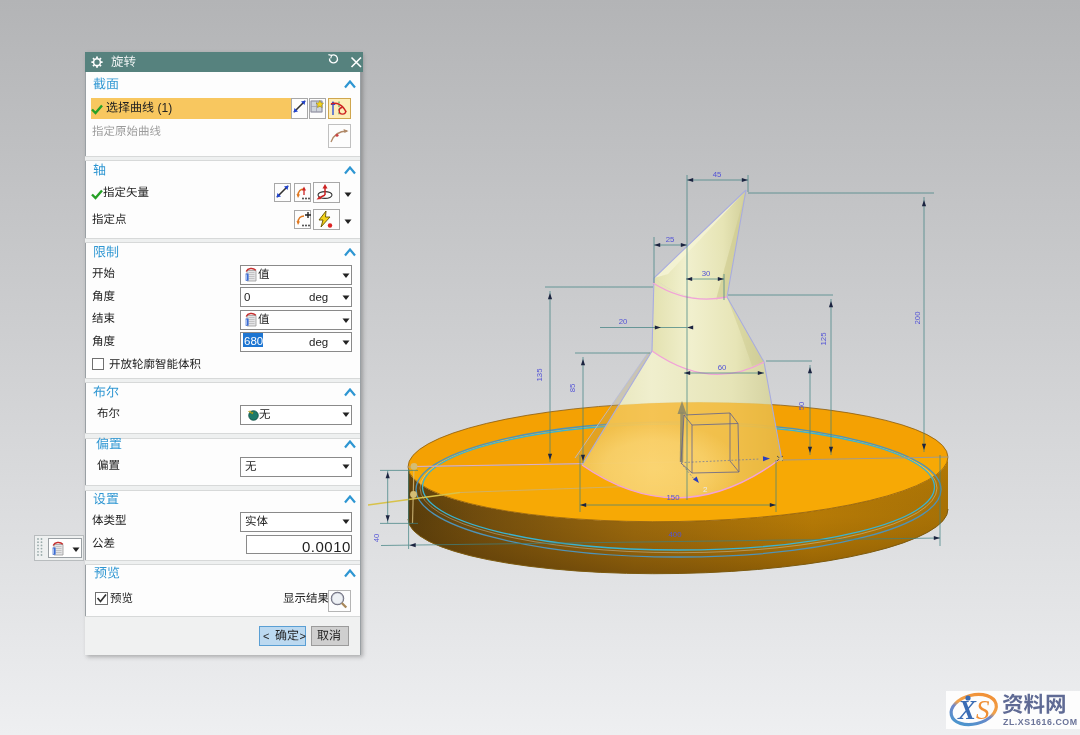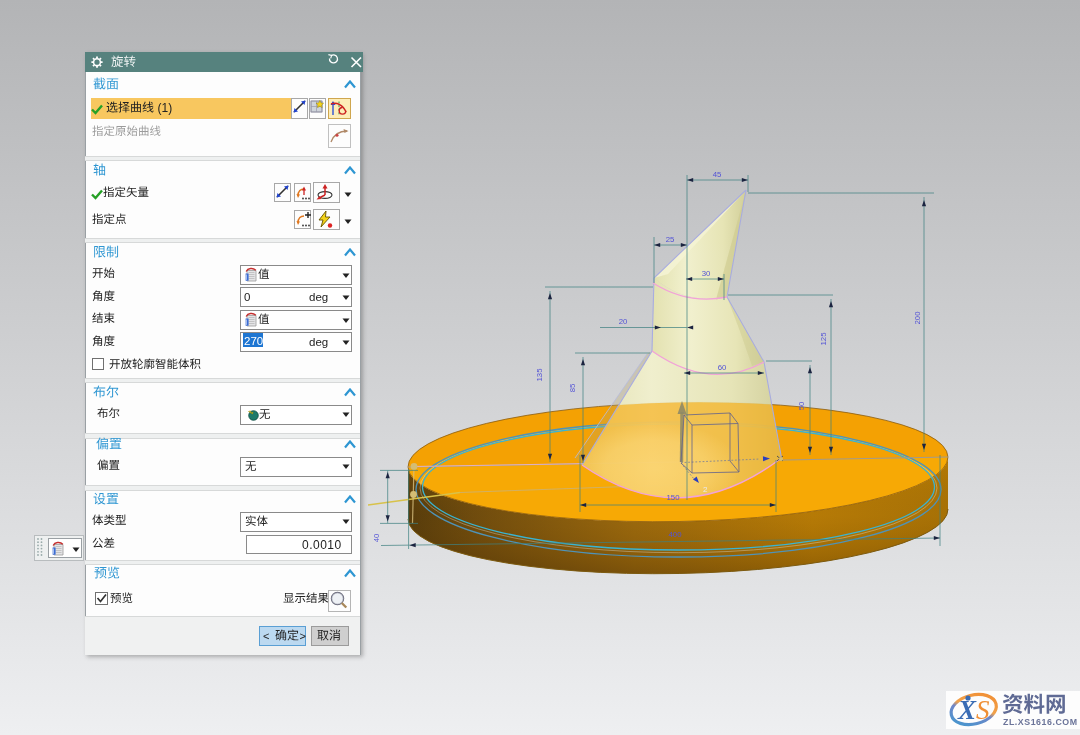--- a/index.html
+++ b/index.html
@@ -442,21 +442,21 @@
     <div class="abs" style="left:6.0px;top:282.0px">
       <svg class="zh " width="24" height="15" viewBox="0 0 2.0870 1.3043" style="width:24px;height:15px">
         <g transform="translate(0 0.88)" fill="#222">
           <path transform="translate(0.000 0)" d="M0.266 -0.54H0.486V-0.414H0.266ZM0.266 -0.608H0.263C0.293 -0.641 0.321 -0.676 0.346 -0.71H0.628C0.605 -0.675 0.576 -0.638 0.547 -0.608ZM0.799 -0.54V-0.414H0.562V-0.54ZM0.337 -0.843C0.287 -0.742 0.191 -0.62 0.056 -0.529C0.074 -0.518 0.099 -0.492 0.112 -0.474C0.14 -0.494 0.166 -0.515 0.19 -0.537V-0.358C0.19 -0.234 0.177 -0.077 0.066 0.034C0.082 0.044 0.111 0.073 0.123 0.088C0.19 0.022 0.227 -0.064 0.246 -0.151H0.486V0.058H0.562V-0.151H0.799V-0.018C0.799 -0.002 0.793 0.003 0.776 0.003C0.759 0.004 0.698 0.005 0.636 0.002C0.646 0.023 0.659 0.056 0.663 0.077C0.745 0.077 0.8 0.076 0.833 0.063C0.865 0.051 0.875 0.028 0.875 -0.017V-0.608H0.635C0.673 -0.65 0.711 -0.698 0.736 -0.742L0.685 -0.778L0.673 -0.774H0.389L0.42 -0.827ZM0.266 -0.348H0.486V-0.218H0.258C0.264 -0.263 0.266 -0.308 0.266 -0.348ZM0.799 -0.348V-0.218H0.562V-0.348Z"></path>
           <path transform="translate(1.000 0)" d="M0.386 -0.644V-0.557H0.225V-0.495H0.386V-0.329H0.775V-0.495H0.937V-0.557H0.775V-0.644H0.701V-0.557H0.458V-0.644ZM0.701 -0.495V-0.389H0.458V-0.495ZM0.757 -0.203C0.713 -0.151 0.651 -0.11 0.579 -0.078C0.508 -0.111 0.45 -0.153 0.408 -0.203ZM0.239 -0.265V-0.203H0.369L0.335 -0.189C0.376 -0.133 0.431 -0.086 0.497 -0.047C0.403 -0.017 0.298 0.001 0.192 0.01C0.203 0.027 0.217 0.056 0.222 0.074C0.347 0.06 0.469 0.035 0.576 -0.007C0.675 0.037 0.792 0.065 0.918 0.08C0.927 0.061 0.946 0.031 0.962 0.015C0.852 0.005 0.749 -0.015 0.66 -0.046C0.748 -0.093 0.821 -0.157 0.867 -0.243L0.82 -0.268L0.807 -0.265ZM0.473 -0.827C0.487 -0.801 0.502 -0.769 0.513 -0.741H0.126V-0.468C0.126 -0.319 0.119 -0.105 0.037 0.046C0.056 0.052 0.089 0.068 0.104 0.08C0.188 -0.078 0.201 -0.309 0.201 -0.469V-0.67H0.948V-0.741H0.598C0.586 -0.773 0.566 -0.813 0.548 -0.845Z"></path>
         </g>
       </svg>
     </div>
     <div class="abs" style="left:154.9px;top:279.8px;width:111.5px;height:19.5px;background:#fff;border:1px solid #8a8a8a"></div>
     <div class="abs" style="left:157.5px;top:280.3px;width:20px;height:14.5px;background:#1e76d2"></div>
-    <div class="abs" style="left:158.5px;top:282.3px;font-size:11.5px;color:#fff">270</div>
+    <div class="abs" style="left:158.5px;top:282.3px;font-size:11.5px;color:#fff">680</div>
     <div class="abs" style="left:223.5px;top:283.0px;font-size:11.5px;color:#222">deg</div>
     <svg class="abs" width="8" height="6" style="left:256.0px;top:287.0px">
       <path d="M0.5 0.5 L7.5 0.5 L4 5 Z" fill="#222"></path>
     </svg>
     <div class="abs" style="left:6.0px;top:305.0px;width:12.5px;height:12.5px;background:#fff;border:1px solid #707070"></div>
     <div class="abs" style="left:23.299999999999997px;top:305.0px">
       <svg class="zh " width="93" height="15" viewBox="0 0 8.0870 1.3043" style="width:93px;height:15px">
         <g transform="translate(0 0.88)" fill="#222">
           <path transform="translate(0.000 0)" d="M0.649 -0.703V-0.418H0.369V-0.461V-0.703ZM0.052 -0.418V-0.346H0.288C0.274 -0.209 0.223 -0.075 0.054 0.028C0.074 0.041 0.101 0.066 0.114 0.084C0.299 -0.033 0.351 -0.189 0.365 -0.346H0.649V0.081H0.726V-0.346H0.949V-0.418H0.726V-0.703H0.918V-0.775H0.089V-0.703H0.293V-0.461L0.292 -0.418Z"></path>
           <path transform="translate(1.000 0)" d="M0.206 -0.823C0.225 -0.78 0.248 -0.723 0.257 -0.686L0.326 -0.709C0.316 -0.743 0.293 -0.799 0.272 -0.842ZM0.044 -0.678V-0.608H0.162V-0.4C0.162 -0.258 0.147 -0.1 0.025 0.03C0.043 0.043 0.068 0.063 0.081 0.079C0.214 -0.063 0.234 -0.233 0.234 -0.399V-0.405H0.371C0.364 -0.13 0.357 -0.033 0.34 -0.011C0.333 0.001 0.324 0.003 0.31 0.003C0.294 0.003 0.257 0.003 0.216 -0.001C0.226 0.018 0.233 0.048 0.235 0.069C0.278 0.071 0.32 0.071 0.344 0.068C0.371 0.066 0.387 0.058 0.404 0.035C0.43 0.001 0.436 -0.111 0.442 -0.44C0.443 -0.451 0.443 -0.475 0.443 -0.475H0.234V-0.608H0.488V-0.678ZM0.625 -0.583H0.813C0.793 -0.456 0.763 -0.348 0.717 -0.257C0.673 -0.349 0.642 -0.457 0.622 -0.574ZM0.612 -0.841C0.582 -0.668 0.527 -0.5 0.445 -0.395C0.462 -0.381 0.491 -0.353 0.503 -0.338C0.53 -0.374 0.555 -0.416 0.577 -0.463C0.601 -0.359 0.632 -0.265 0.673 -0.183C0.614 -0.098 0.536 -0.032 0.431 0.017C0.446 0.032 0.468 0.065 0.475 0.082C0.575 0.031 0.653 -0.033 0.713 -0.113C0.767 -0.031 0.834 0.034 0.918 0.078C0.93 0.058 0.954 0.029 0.971 0.014C0.882 -0.027 0.813 -0.095 0.759 -0.181C0.822 -0.289 0.862 -0.421 0.888 -0.583H0.962V-0.653H0.647C0.663 -0.709 0.677 -0.768 0.689 -0.828Z"></path>
@@ -567,21 +567,21 @@
     </svg>
     <div class="abs" style="left:6.0px;top:484.5px">
       <svg class="zh " width="24" height="15" viewBox="0 0 2.0870 1.3043" style="width:24px;height:15px">
         <g transform="translate(0 0.88)" fill="#222">
           <path transform="translate(0.000 0)" d="M0.324 -0.811C0.265 -0.661 0.164 -0.517 0.051 -0.428C0.071 -0.416 0.105 -0.389 0.12 -0.374C0.231 -0.473 0.337 -0.625 0.404 -0.789ZM0.665 -0.819 0.592 -0.789C0.668 -0.638 0.796 -0.47 0.901 -0.374C0.916 -0.394 0.944 -0.423 0.964 -0.438C0.86 -0.521 0.732 -0.681 0.665 -0.819ZM0.161 0.014C0.199 0 0.253 -0.004 0.781 -0.039C0.808 0.002 0.831 0.041 0.848 0.073L0.922 0.033C0.872 -0.058 0.769 -0.199 0.681 -0.306L0.611 -0.274C0.651 -0.224 0.694 -0.166 0.734 -0.109L0.266 -0.082C0.366 -0.198 0.464 -0.348 0.547 -0.5L0.465 -0.535C0.385 -0.369 0.263 -0.194 0.223 -0.149C0.186 -0.102 0.159 -0.072 0.132 -0.065C0.143 -0.043 0.157 -0.003 0.161 0.014Z"></path>
           <path transform="translate(1.000 0)" d="M0.693 -0.842C0.675 -0.803 0.643 -0.747 0.617 -0.708H0.387C0.371 -0.746 0.337 -0.799 0.303 -0.838L0.238 -0.811C0.262 -0.78 0.287 -0.742 0.304 -0.708H0.105V-0.639H0.44C0.434 -0.609 0.427 -0.581 0.419 -0.553H0.153V-0.486H0.399C0.388 -0.455 0.377 -0.425 0.364 -0.397H0.06V-0.327H0.329C0.261 -0.207 0.168 -0.114 0.039 -0.049C0.055 -0.034 0.083 -0.001 0.094 0.015C0.201 -0.046 0.286 -0.124 0.353 -0.221V-0.176H0.555V-0.033H0.221V0.037H0.937V-0.033H0.633V-0.176H0.864V-0.246H0.369C0.386 -0.272 0.401 -0.299 0.415 -0.327H0.94V-0.397H0.447C0.458 -0.425 0.469 -0.455 0.479 -0.486H0.853V-0.553H0.499C0.507 -0.581 0.513 -0.609 0.52 -0.639H0.902V-0.708H0.7C0.725 -0.741 0.751 -0.78 0.775 -0.817Z"></path>
         </g>
       </svg>
     </div>
     <div class="abs" style="left:160.5px;top:482.29999999999995px;width:105.5px;height:19.5px;background:#fff;border:1px solid #8a8a8a"></div>
-    <div class="abs" style="left:216.5px;top:485.5px;font-size:12px;color:#222;letter-spacing:0.5px">0.0010</div>
+    <div class="abs" style="left:216.5px;top:485.5px;font-size:15px;color:#222;letter-spacing:0.5px">0.0010</div>
     <div class="abs" style="left:8.799999999999997px;top:513.5px">
       <svg class="zh " width="27" height="17" viewBox="0 0 2.0769 1.3077" style="width:27px;height:17px">
         <g transform="translate(0 0.88)" fill="#2e96d2">
           <path transform="translate(0.000 0)" d="M0.67 -0.495V-0.295C0.67 -0.192 0.647 -0.057 0.41 0.021C0.427 0.035 0.447 0.06 0.456 0.075C0.71 -0.018 0.741 -0.168 0.741 -0.294V-0.495ZM0.725 -0.088C0.788 -0.038 0.869 0.034 0.908 0.079L0.96 0.026C0.92 -0.017 0.837 -0.086 0.775 -0.134ZM0.088 -0.608C0.149 -0.567 0.227 -0.512 0.282 -0.47H0.038V-0.403H0.203V-0.01C0.203 0.003 0.199 0.006 0.184 0.007C0.17 0.007 0.124 0.007 0.072 0.006C0.083 0.027 0.093 0.057 0.096 0.078C0.165 0.078 0.21 0.077 0.238 0.065C0.267 0.053 0.275 0.032 0.275 -0.008V-0.403H0.382C0.364 -0.349 0.344 -0.294 0.326 -0.256L0.383 -0.241C0.41 -0.295 0.441 -0.383 0.467 -0.46L0.42 -0.473L0.409 -0.47H0.341L0.361 -0.496C0.338 -0.514 0.306 -0.538 0.27 -0.562C0.329 -0.615 0.394 -0.692 0.437 -0.764L0.391 -0.796L0.378 -0.792H0.059V-0.725H0.328C0.297 -0.68 0.256 -0.631 0.218 -0.598L0.129 -0.656ZM0.5 -0.628V-0.152H0.57V-0.559H0.846V-0.154H0.919V-0.628H0.724L0.759 -0.728H0.959V-0.796H0.464V-0.728H0.677C0.67 -0.695 0.661 -0.659 0.652 -0.628Z"></path>
           <path transform="translate(1.000 0)" d="M0.644 -0.626C0.695 -0.578 0.752 -0.51 0.777 -0.464L0.844 -0.496C0.818 -0.541 0.762 -0.606 0.708 -0.653ZM0.115 -0.784V-0.502H0.188V-0.784ZM0.324 -0.83V-0.469H0.397V-0.83ZM0.528 -0.183V-0.026C0.528 0.047 0.553 0.066 0.651 0.066C0.672 0.066 0.806 0.066 0.827 0.066C0.907 0.066 0.928 0.038 0.937 -0.076C0.917 -0.08 0.887 -0.09 0.871 -0.102C0.867 -0.011 0.86 0.002 0.82 0.002C0.791 0.002 0.68 0.002 0.658 0.002C0.611 0.002 0.603 -0.002 0.603 -0.027V-0.183ZM0.457 -0.326V-0.248C0.457 -0.168 0.431 -0.055 0.066 0.022C0.083 0.037 0.104 0.065 0.114 0.082C0.491 -0.007 0.535 -0.142 0.535 -0.246V-0.326ZM0.196 -0.439V-0.121H0.27V-0.372H0.741V-0.127H0.819V-0.439ZM0.586 -0.841C0.559 -0.729 0.512 -0.615 0.451 -0.541C0.47 -0.533 0.501 -0.514 0.515 -0.503C0.549 -0.548 0.58 -0.606 0.606 -0.671H0.935V-0.738H0.632C0.641 -0.767 0.65 -0.796 0.658 -0.826Z"></path>
         </g>
       </svg>
     </div>
     <svg class="abs" width="12" height="9" style="left:258.5px;top:516.5px">
       <path d="M1 7.5 L6 1.5 L11 7.5" stroke="#2e96d2" stroke-width="2.2" fill="none"></path>

